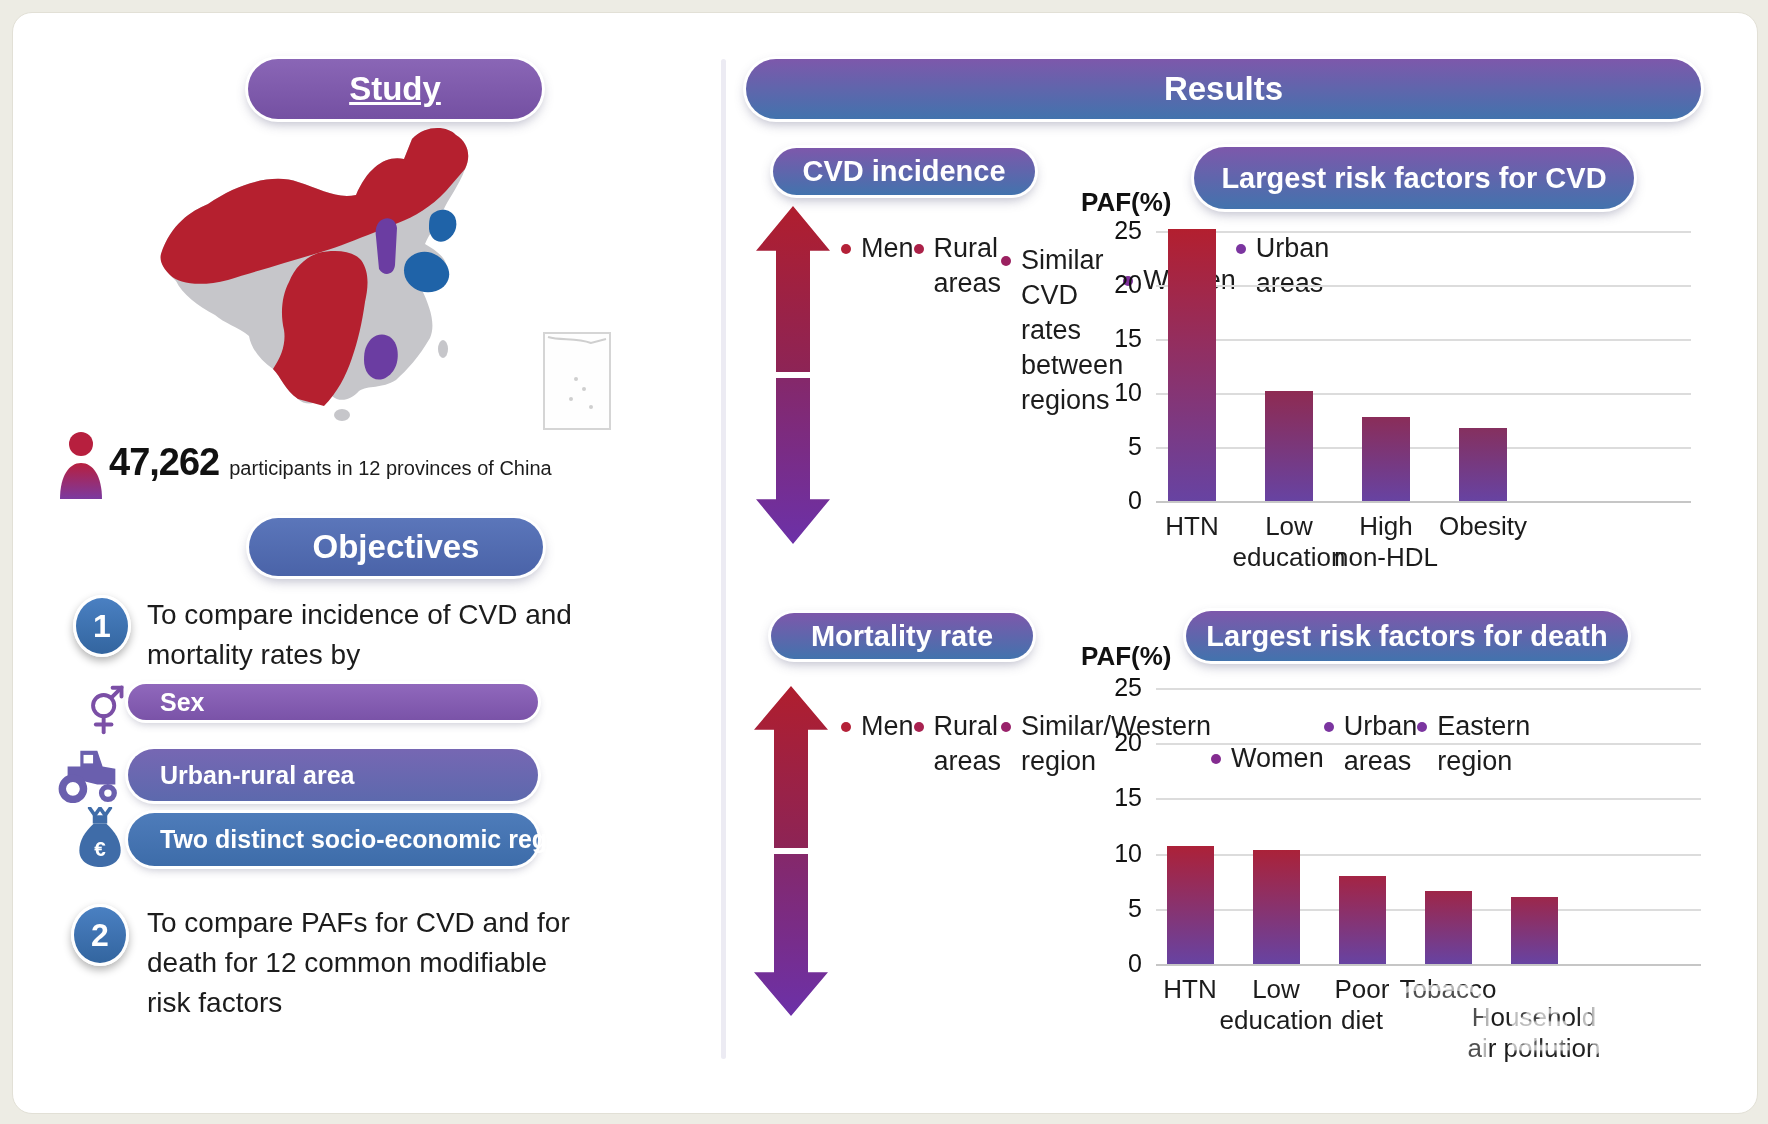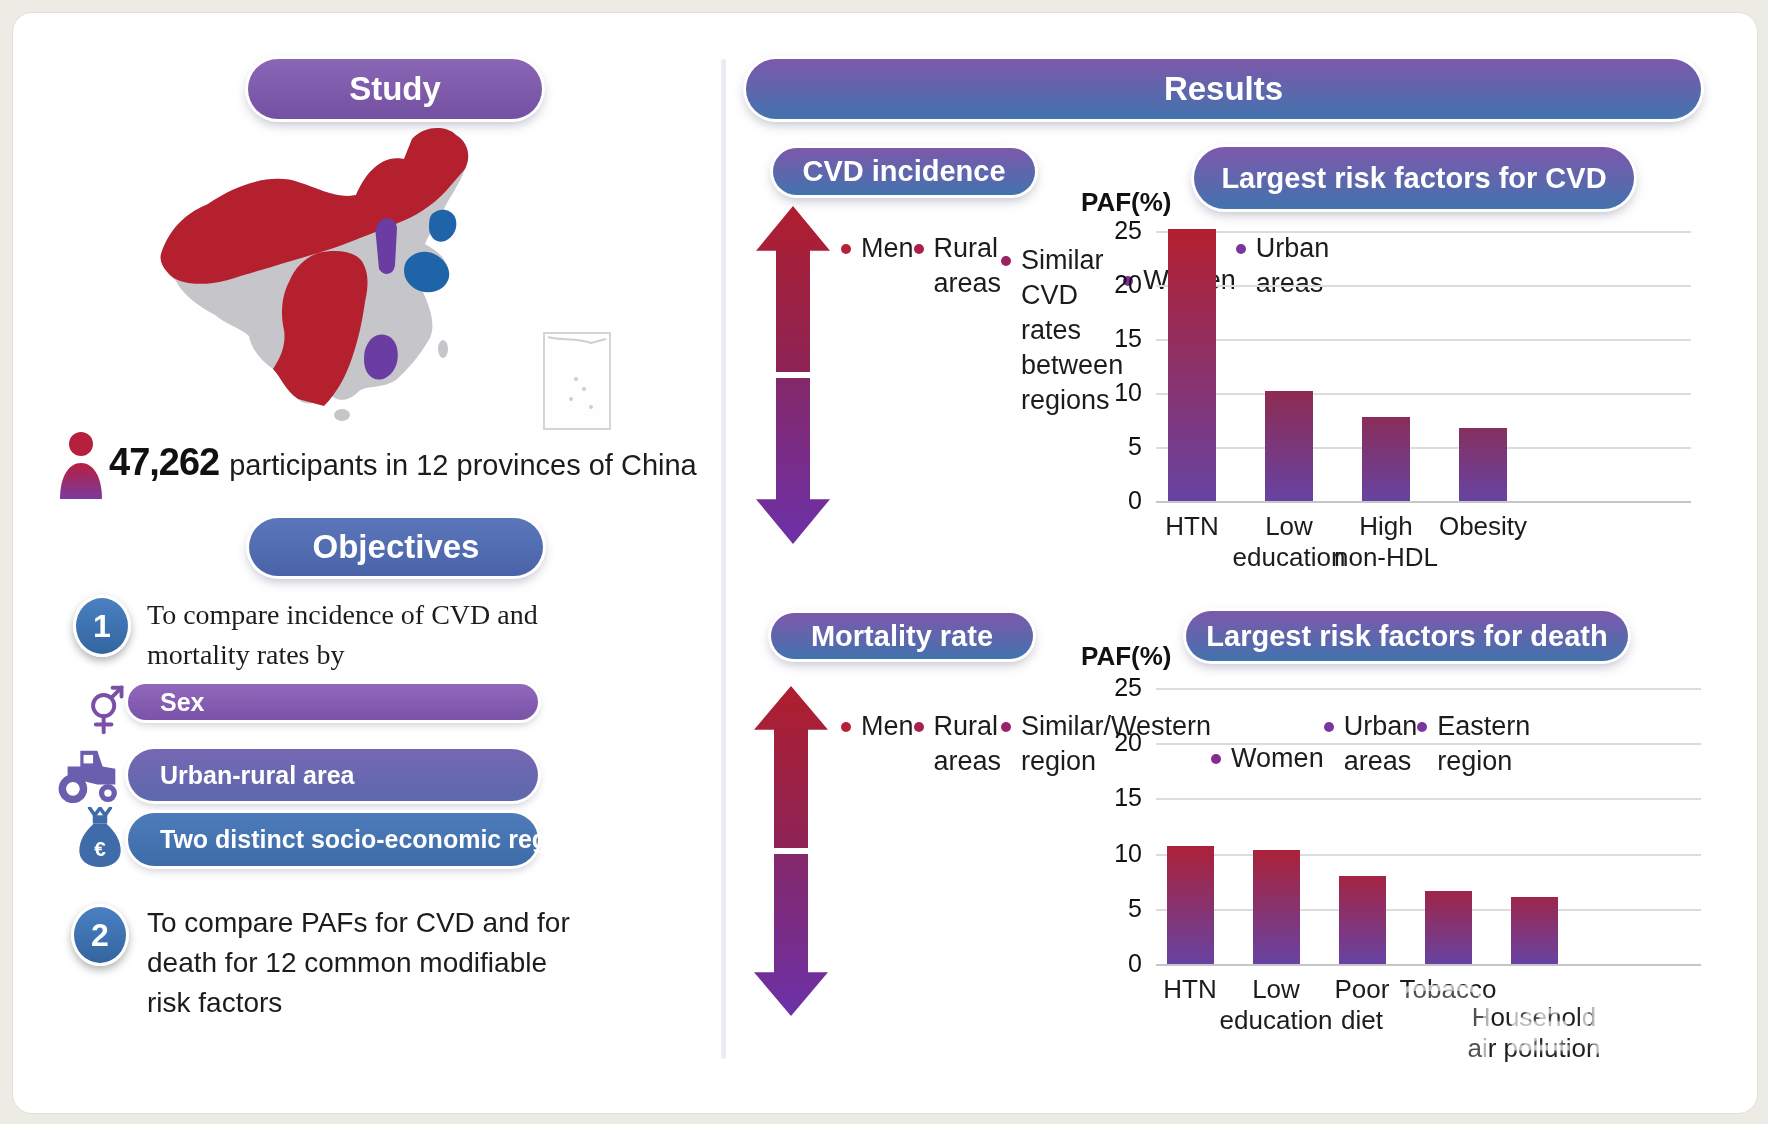--- a/index.html
+++ b/index.html
@@ -5,43 +5,43 @@
   html,body{margin:0;padding:0;}
   body{font-family:"Liberation Sans",sans-serif;background:#e4e3da;}
   #canvas{position:relative;width:1768px;height:1124px;background:#edece4;overflow:hidden;}
   .panel{position:absolute;left:12px;top:12px;width:1744px;height:1100px;background:#ffffff;border:1px solid #e2e0d6;border-radius:20px;}
   .divider{position:absolute;left:708px;top:46px;width:5px;height:1000px;background:#ecebf3;border-radius:3px;}
 
   .pill{position:absolute;display:flex;align-items:center;justify-content:center;color:#fff;font-weight:bold;border-radius:40px;box-shadow:0 0 0 3px #ffffff,0 5px 12px rgba(70,70,110,.38);white-space:nowrap;}
   .pill.header{font-size:33px;}
   .pill.sub{font-size:29px;}
   .grad-pb{background:linear-gradient(180deg,#7d58ab 0%,#4273ad 100%);}
-  .grad-study{background:linear-gradient(180deg,#8a66b6 0%,#7450a2 100%);}
+  .grad-study{background:linear-gradient(180deg,#8a66b6 0%,#7450a2 100%);text-decoration:underline;}
   .grad-obj{background:linear-gradient(180deg,#5b76ba 0%,#4a63a8 100%);}
 
   .study-pill{left:235px;top:46px;width:294px;height:60px;}
   .objectives-pill{left:236px;top:505px;width:294px;height:58px;}
   .results-pill{left:733px;top:46px;width:955px;height:60px;justify-content:center;}
   .cvd-pill{left:760px;top:135px;width:262px;height:47px;}
   .mortality-pill{left:758px;top:600px;width:262px;height:46px;}
   .largest-cvd-pill{left:1181px;top:134px;width:440px;height:62px;}
   .largest-death-pill{left:1173px;top:598px;width:442px;height:50px;}
 
   .map{position:absolute;left:133px;top:106px;}
 
   .participants{position:absolute;left:96px;top:428px;display:flex;align-items:baseline;gap:10px;}
   .participants .num{font-size:38px;font-weight:bold;color:#111;letter-spacing:-1px;}
-  .participants .rest{font-size:29px;color:#1c1c1c;}
+  .participants .rest{font-size:20px;color:#1c1c1c;}
   .person-icon{position:absolute;left:45px;top:418px;}
 
   .num-circle{position:absolute;width:52px;height:56px;border-radius:50%;background:linear-gradient(180deg,#4a80c2,#33659f);border:3px solid #fff;box-shadow:0 4px 9px rgba(0,0,0,.3);display:flex;align-items:center;justify-content:center;color:#fff;font-size:32px;font-weight:bold;}
   .obj1-circle{left:60px;top:582px;}
   .obj2-circle{left:58px;top:891px;}
   .obj-text{position:absolute;font-size:28px;line-height:40px;color:#1c1c1c;white-space:pre-line;}
-  .obj1-text{left:134px;top:582px;font-family:Liberation Serif, serif;}
+  .obj1-text{left:134px;top:582px;}
   .obj2-text{left:134px;top:890px;}
 
   .factor-pill{position:absolute;display:flex;align-items:center;color:#fff;font-weight:bold;font-size:25px;border-radius:34px;padding-left:32px;box-shadow:0 0 0 3px #fff,0 4px 9px rgba(70,70,110,.32);white-space:nowrap;box-sizing:border-box;}
   .factor-sex{left:115px;top:671px;width:410px;height:36px;background:linear-gradient(180deg,#9068bc,#7a53a8);}
   .factor-urban{left:115px;top:736px;width:410px;height:52px;background:linear-gradient(180deg,#7667b3,#5c69ad);}
   .factor-socio{left:115px;top:800px;width:410px;height:53px;background:linear-gradient(180deg,#4e7cba,#3d6ca9);}
   .factor-icon{position:absolute;}
   .icon-gender{left:70px;top:668px;}
   .icon-tractor{left:44px;top:732px;}
   .icon-bag{left:62px;top:794px;}

